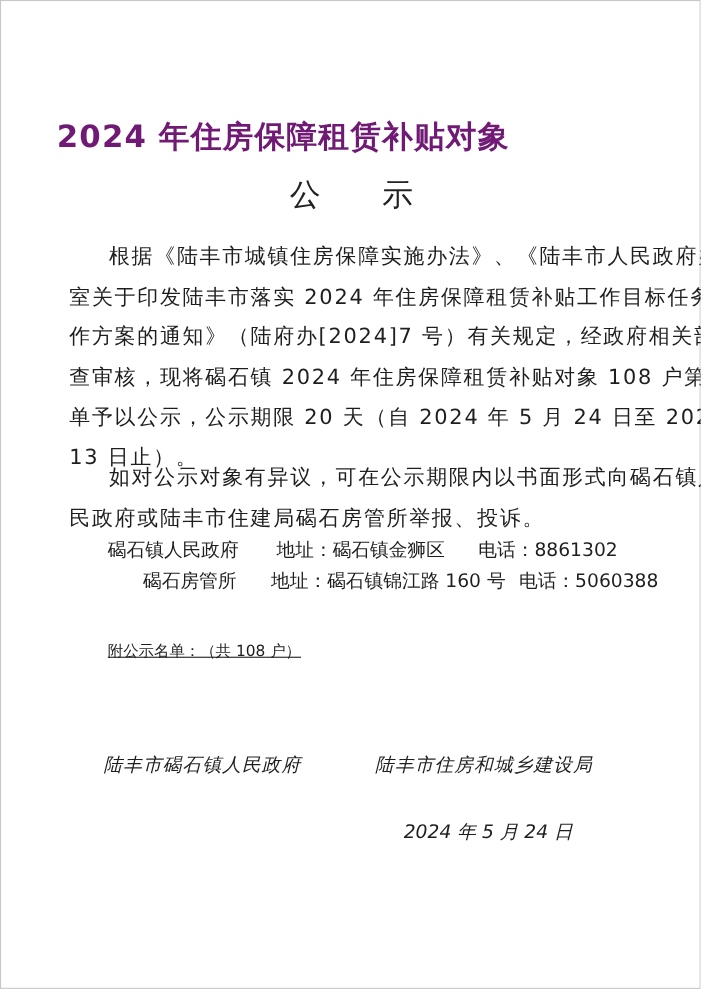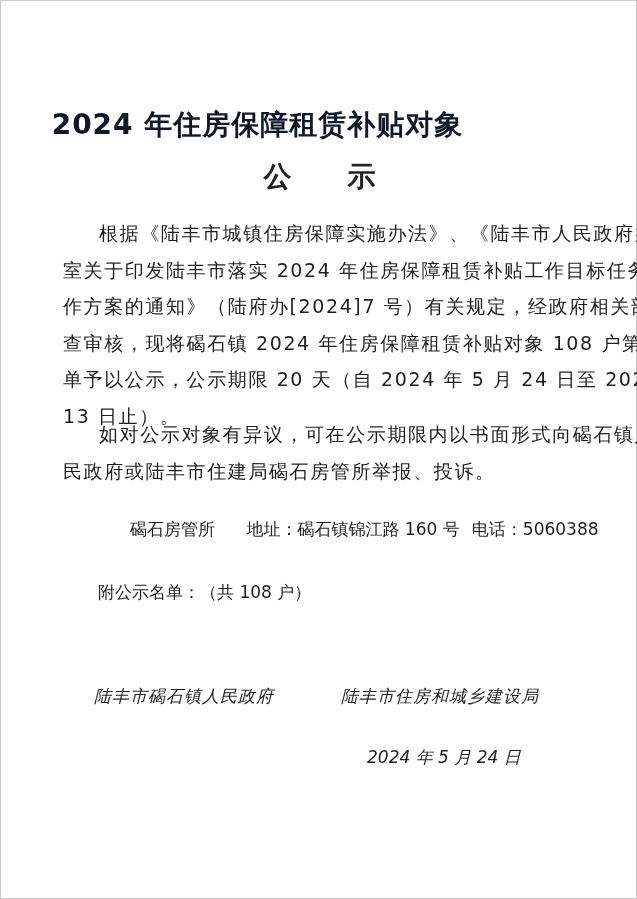--- a/index.html
+++ b/index.html
@@ -24,31 +24,31 @@
       background: #ffffff;
     }
     .title {
       position: absolute;
       left: 0; width: 513px;
       top: 104px;
       text-align: center;
       font-size: 28px;
       font-weight: bold;
       letter-spacing: 1px;
-      color: #0f172a;
+      color: #701a75;
       line-height: 40px;
       white-space: nowrap;
     }
     .subtitle {
       position: absolute;
       left: 0; width: 637px;
       top: 156px;
       text-align: center;
       font-size: 28px;
-      font-weight: bold;
+      font-weight: normal;
       color: #222222;
       line-height: 40px;
       white-space: pre;
     }
     .para {
       position: absolute;
       left: 62px;
       width: 500px;
       font-size: 19px;
       line-height: 36.5px;
@@ -66,23 +66,24 @@
       font-size: 17px;
       line-height: 28px;
       color: #1e1e1e;
       white-space: nowrap;
     }
     .contact span { display: inline-block; }
     .attach {
       position: absolute;
       left: 97px;
       top: 577px;
-      font-size: 17px;
+      font-size: 14px;
       line-height: 28px;
       white-space: nowrap;
+      text-decoration: underline;
     }
     .sig {
       position: absolute;
       font-size: 17px;
       line-height: 28px;
       white-space: nowrap;
       letter-spacing: 1px;
       font-style: italic;
     }
   </style>
@@ -101,20 +102,25 @@
     <span class="line">查审核，现将碣石镇 2024 年住房保障租赁补贴对象 108 户第四批名</span>
     <span class="line">单予以公示，公示期限 20 天（自 2024 年 5 月 24 日至 2024 年 6 月</span>
     <span class="line">13 日止）。</span>
   </div>
 
   <div class="para" style="top:415px;">
     <span class="line indent">如对公示对象有异议，可在公示期限内以书面形式向碣石镇人</span>
     <span class="line">民政府或陆丰市住建局碣石房管所举报、投诉。</span>
   </div>
 
+  <div class="contact" style="top:485px;">
+    <span style="width:148px;">碣石镇人民政府</span>
+    <span style="width:178px;">地址：碣石镇金狮区</span>
+    <span>电话：8861302</span>
+  </div>
 
   <div class="contact" style="top:514px;">
     <span style="width:111px;margin-left:32px;">碣石房管所</span>
     <span style="width:220px;">地址：碣石镇锦江路 160 号</span>
     <span>电话：5060388</span>
   </div>
 
   <div class="attach">附公示名单：（共 108 户）</div>
 
   <div class="sig" style="left:93px; top:681px;">陆丰市碣石镇人民政府</div>

